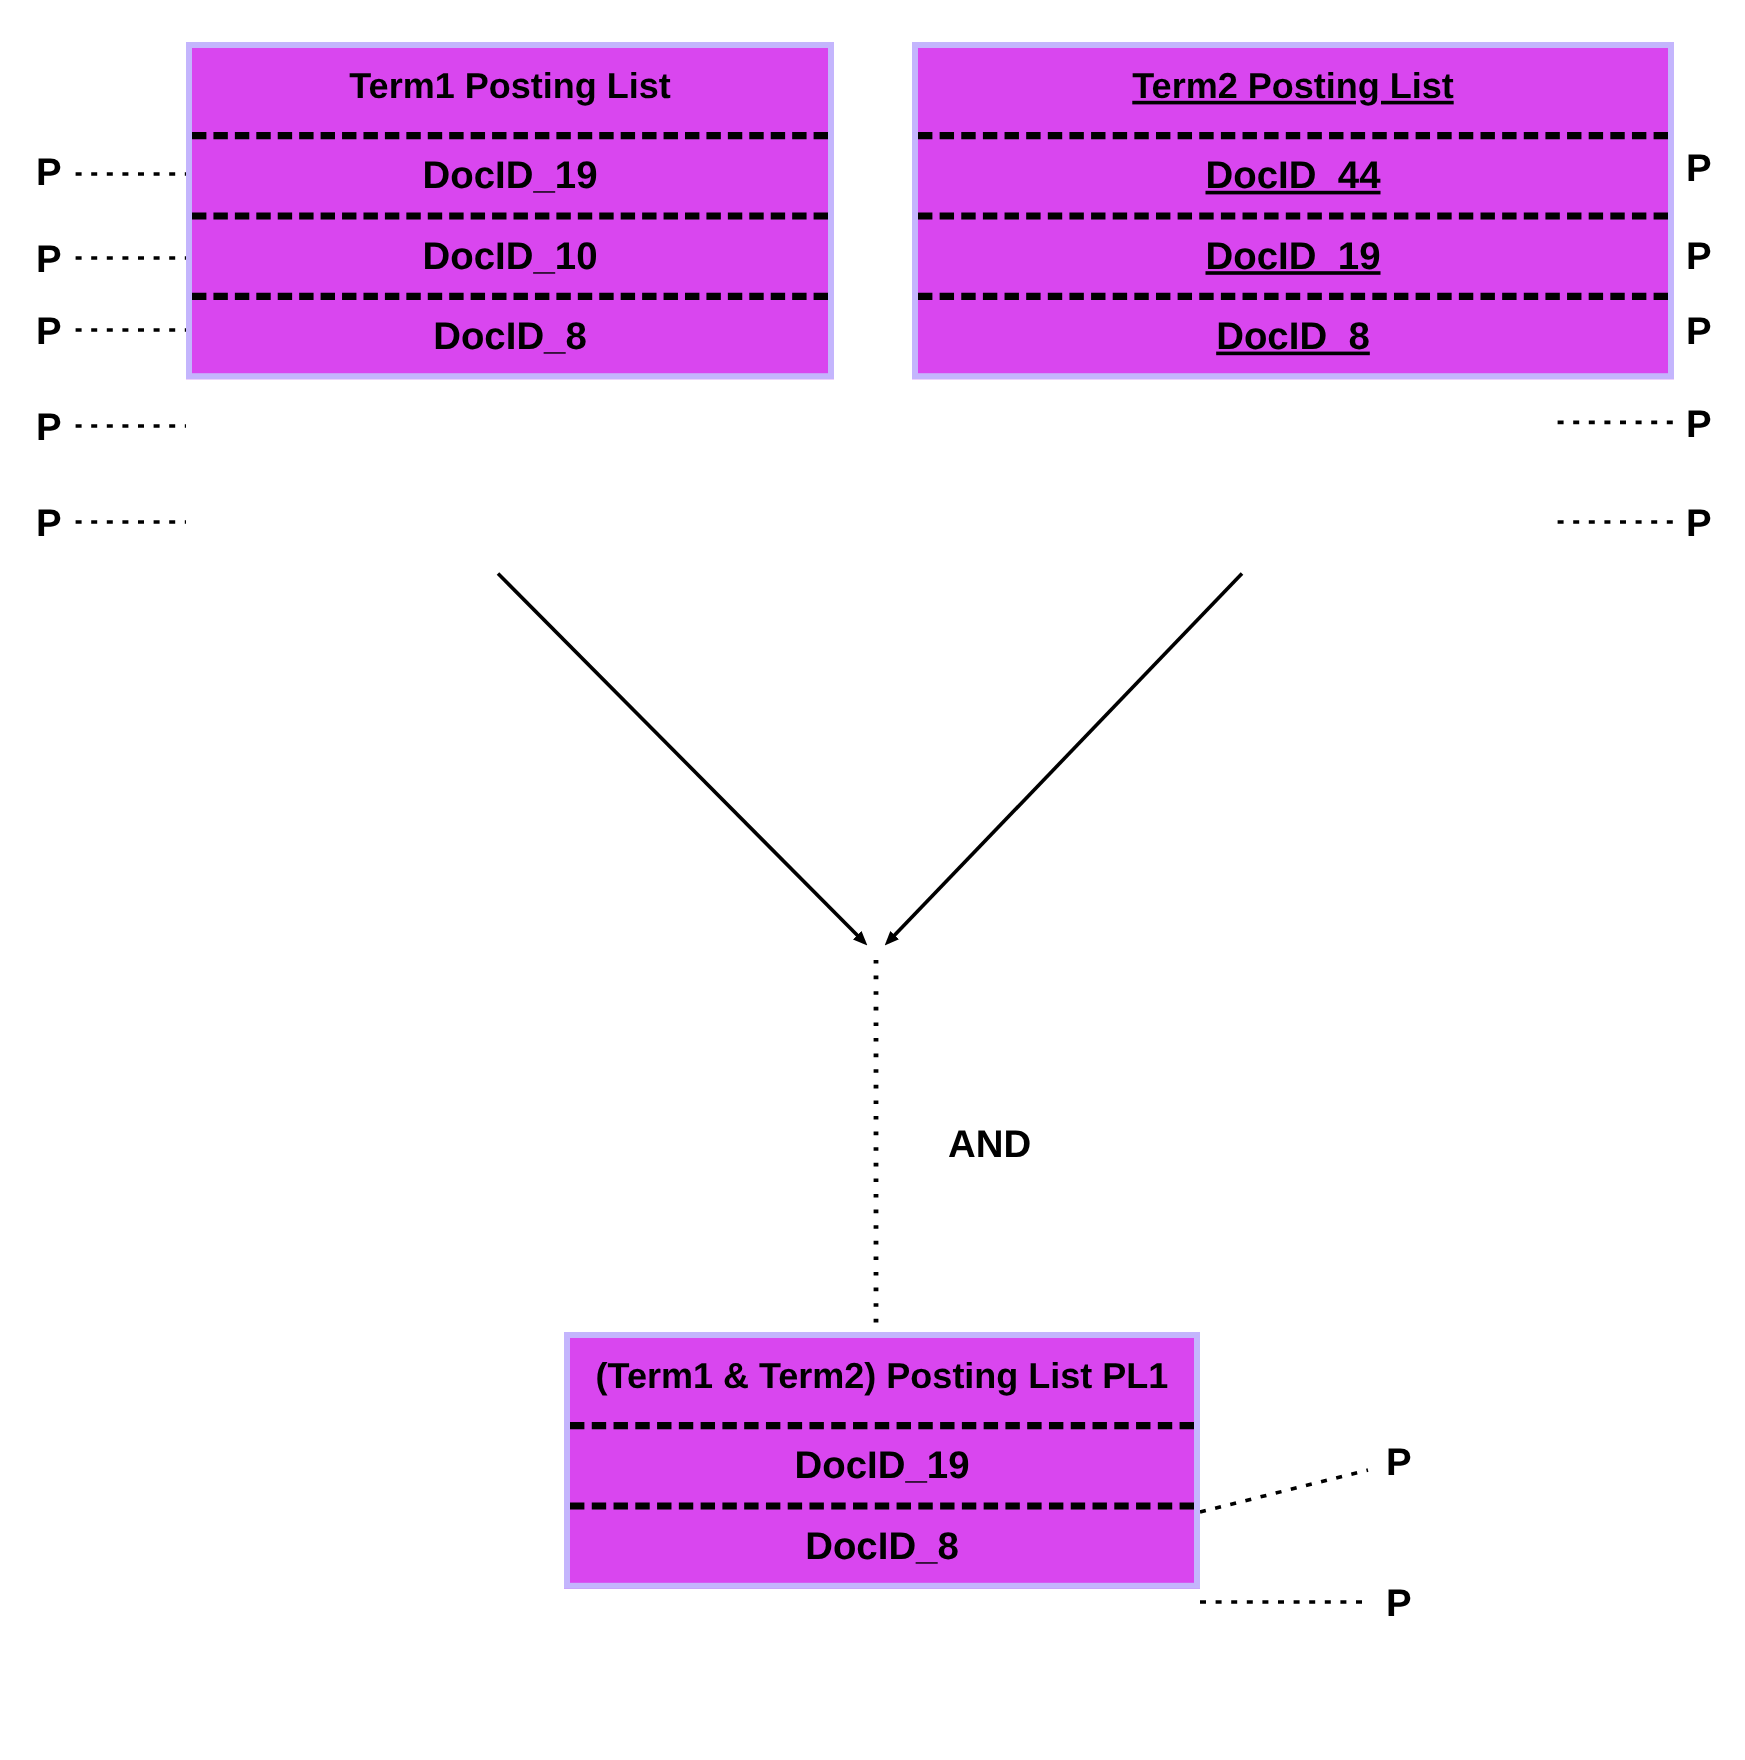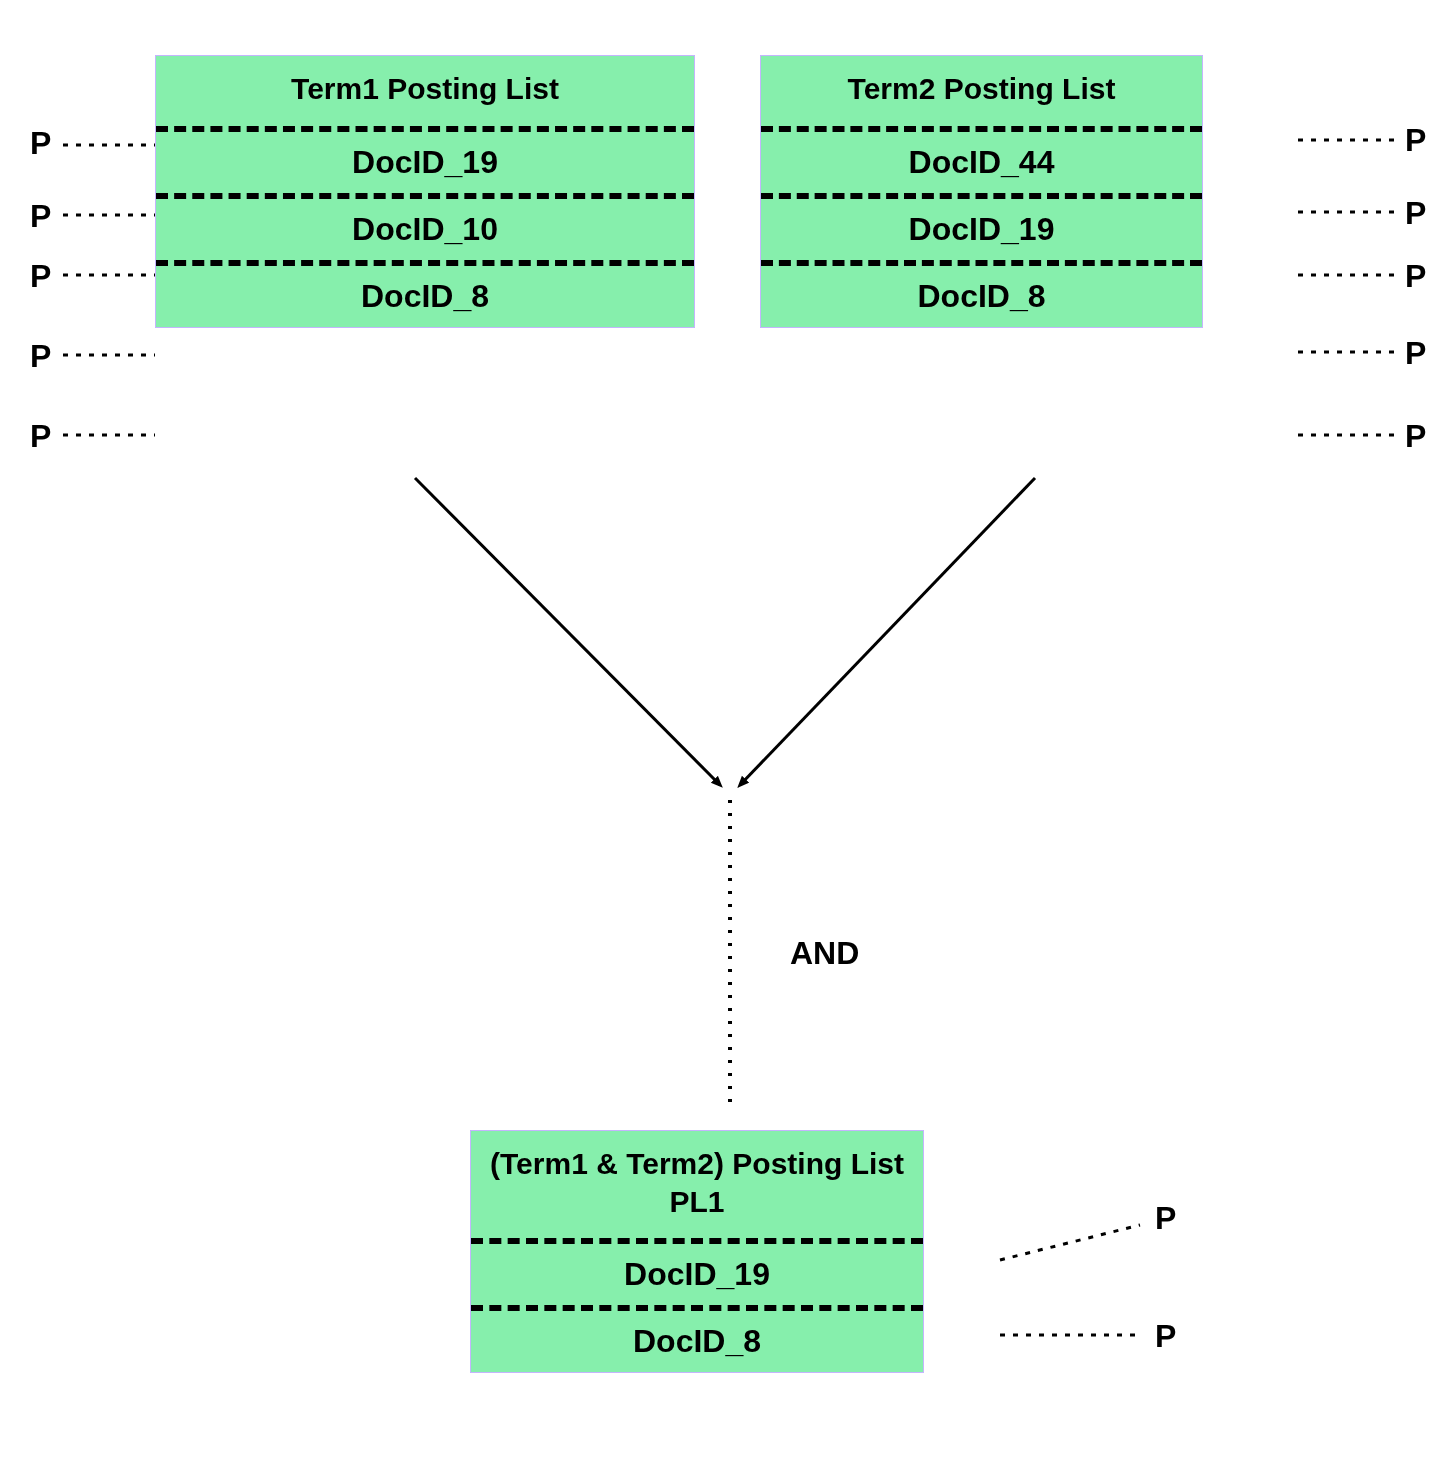--- a/index.html
+++ b/index.html
@@ -10,24 +10,23 @@
     height: 1467px;
     font-family: Arial, Helvetica, sans-serif;
   }
   .canvas {
     position: relative;
     width: 1454px;
     height: 1467px;
   }
   .box {
     position: absolute;
-    border: 1px solid #c4b5fd;
-    background: #86efac;
+    border: 5px solid #c4b5fd;
+    background: #d946ef;
     box-sizing: border-box;
-    margin-top: 20px;
   }
   .box-title {
     text-align: center;
     font-weight: 700;
     font-size: 30px;
     padding: 14px 10px 18px 10px;
     line-height: 1.25;
   }
   .dash-top {
     border-top: 6px dashed #000;
@@ -89,30 +88,30 @@
     <line x1="1000" y1="1335" x2="1140" y2="1335" stroke="#000" stroke-width="3" stroke-dasharray="5,8"></line>
   </svg>
 
   <div class="box" style="left:155px; top:35px; width:540px;">
     <div class="box-title">Term1 Posting List</div>
     <div class="row dash-top">DocID_19</div>
     <div class="row dash-top">DocID_10</div>
     <div class="row dash-top">DocID_8</div>
   </div>
 
-  <div class="box" style="left:760px; top:35px; width:443px;">
+  <div class="box" style="left:760px; top:35px; width:635px;text-decoration:underline;">
     <div class="box-title">Term2 Posting List</div>
     <div class="row dash-top">DocID_44</div>
     <div class="row dash-top">DocID_19</div>
     <div class="row dash-top">DocID_8</div>
   </div>
 
   <div class="plabel" style="left:790px; top:935px;">AND</div>
 
-  <div class="box" style="left:470px; top:1110px; width:454px;">
+  <div class="box" style="left:470px; top:1110px; width:530px;">
     <div class="box-title">(Term1 &amp; Term2) Posting List PL1</div>
     <div class="row dash-top">DocID_19</div>
     <div class="row dash-top">DocID_8</div>
   </div>
 
   <div class="plabel" style="left:30px; top:125px;">P</div>
   <div class="plabel" style="left:30px; top:198px;">P</div>
   <div class="plabel" style="left:30px; top:258px;">P</div>
   <div class="plabel" style="left:30px; top:338px;">P</div>
   <div class="plabel" style="left:30px; top:418px;">P</div>

